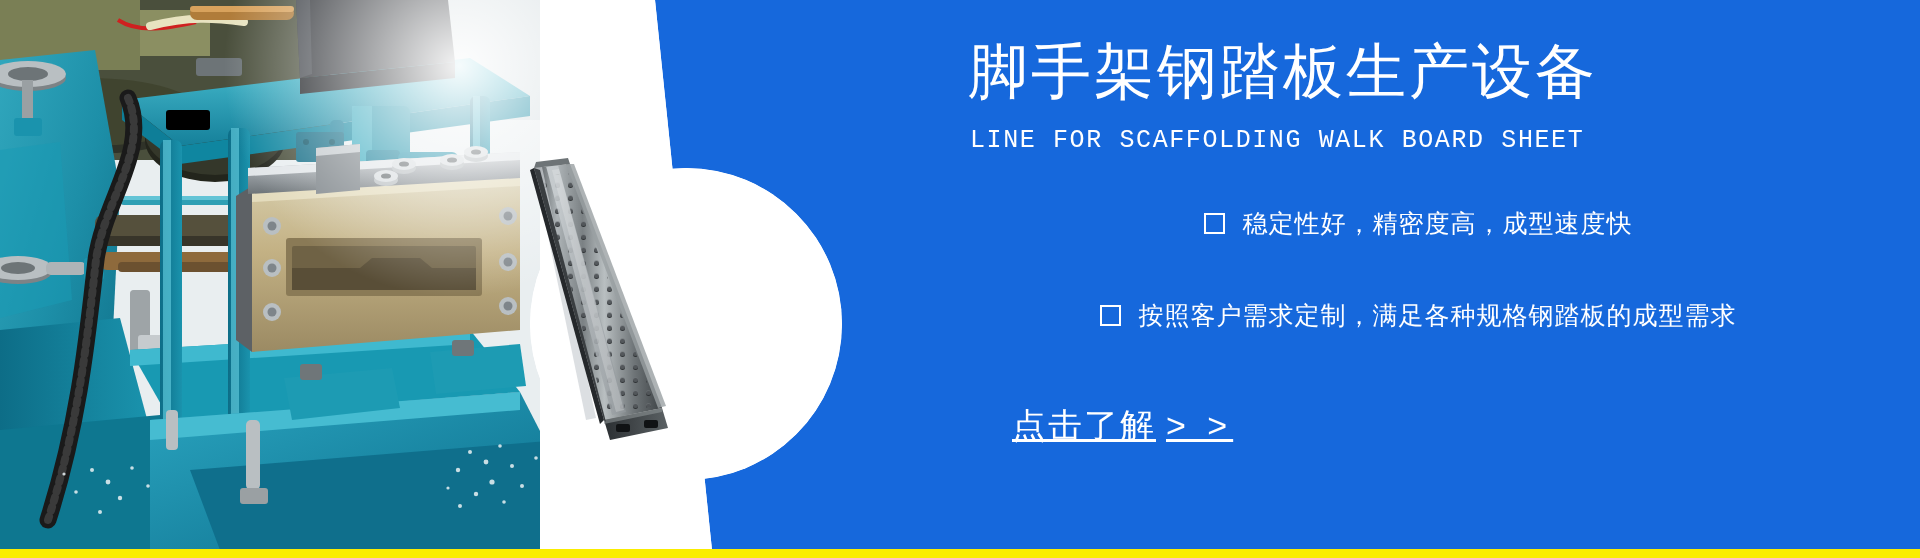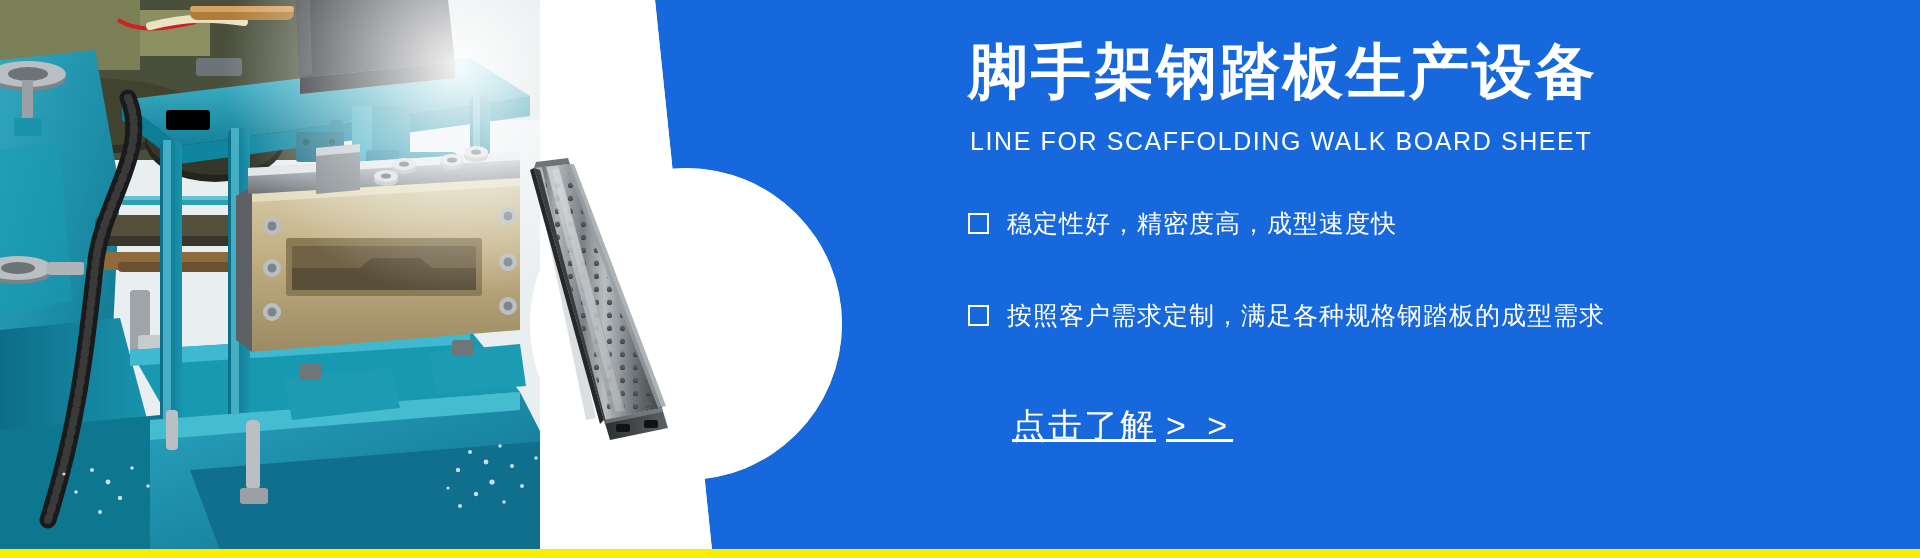--- a/index.html
+++ b/index.html
@@ -78,42 +78,44 @@
   .content {
     position:absolute;
     left:968px; top:0;
     width:900px; height:550px;
   }
   .title {
     position:absolute;
     left:0; top:38px;
     font-size:60px;
     line-height:68px;
-    font-weight:700;
+    font-weight:400;
     color:#ffffff;
     letter-spacing:3px;
     white-space:nowrap;
   }
   .subtitle {
     position:absolute;
     left:2px; top:126px;
     font-size:25px;
     line-height:30px;
     font-weight:400;
     color:#ffffff;
     letter-spacing:1.6px;
     white-space:nowrap;
+    font-family:Liberation Mono, monospace;
   }
   .features { position:absolute; left:0; top:196px; width:900px; }
   .feature {
     display:flex;
     align-items:center;
     height:54px;
     margin-bottom:38px;
     white-space:nowrap;
+    justify-content:center;
   }
   .bullet {
     display:inline-block;
     width:21px; height:21px;
     border:2px solid #ffffff;
     margin-right:18px;
     flex:0 0 auto;
   }
   .feature-text {
     font-size:25px;

